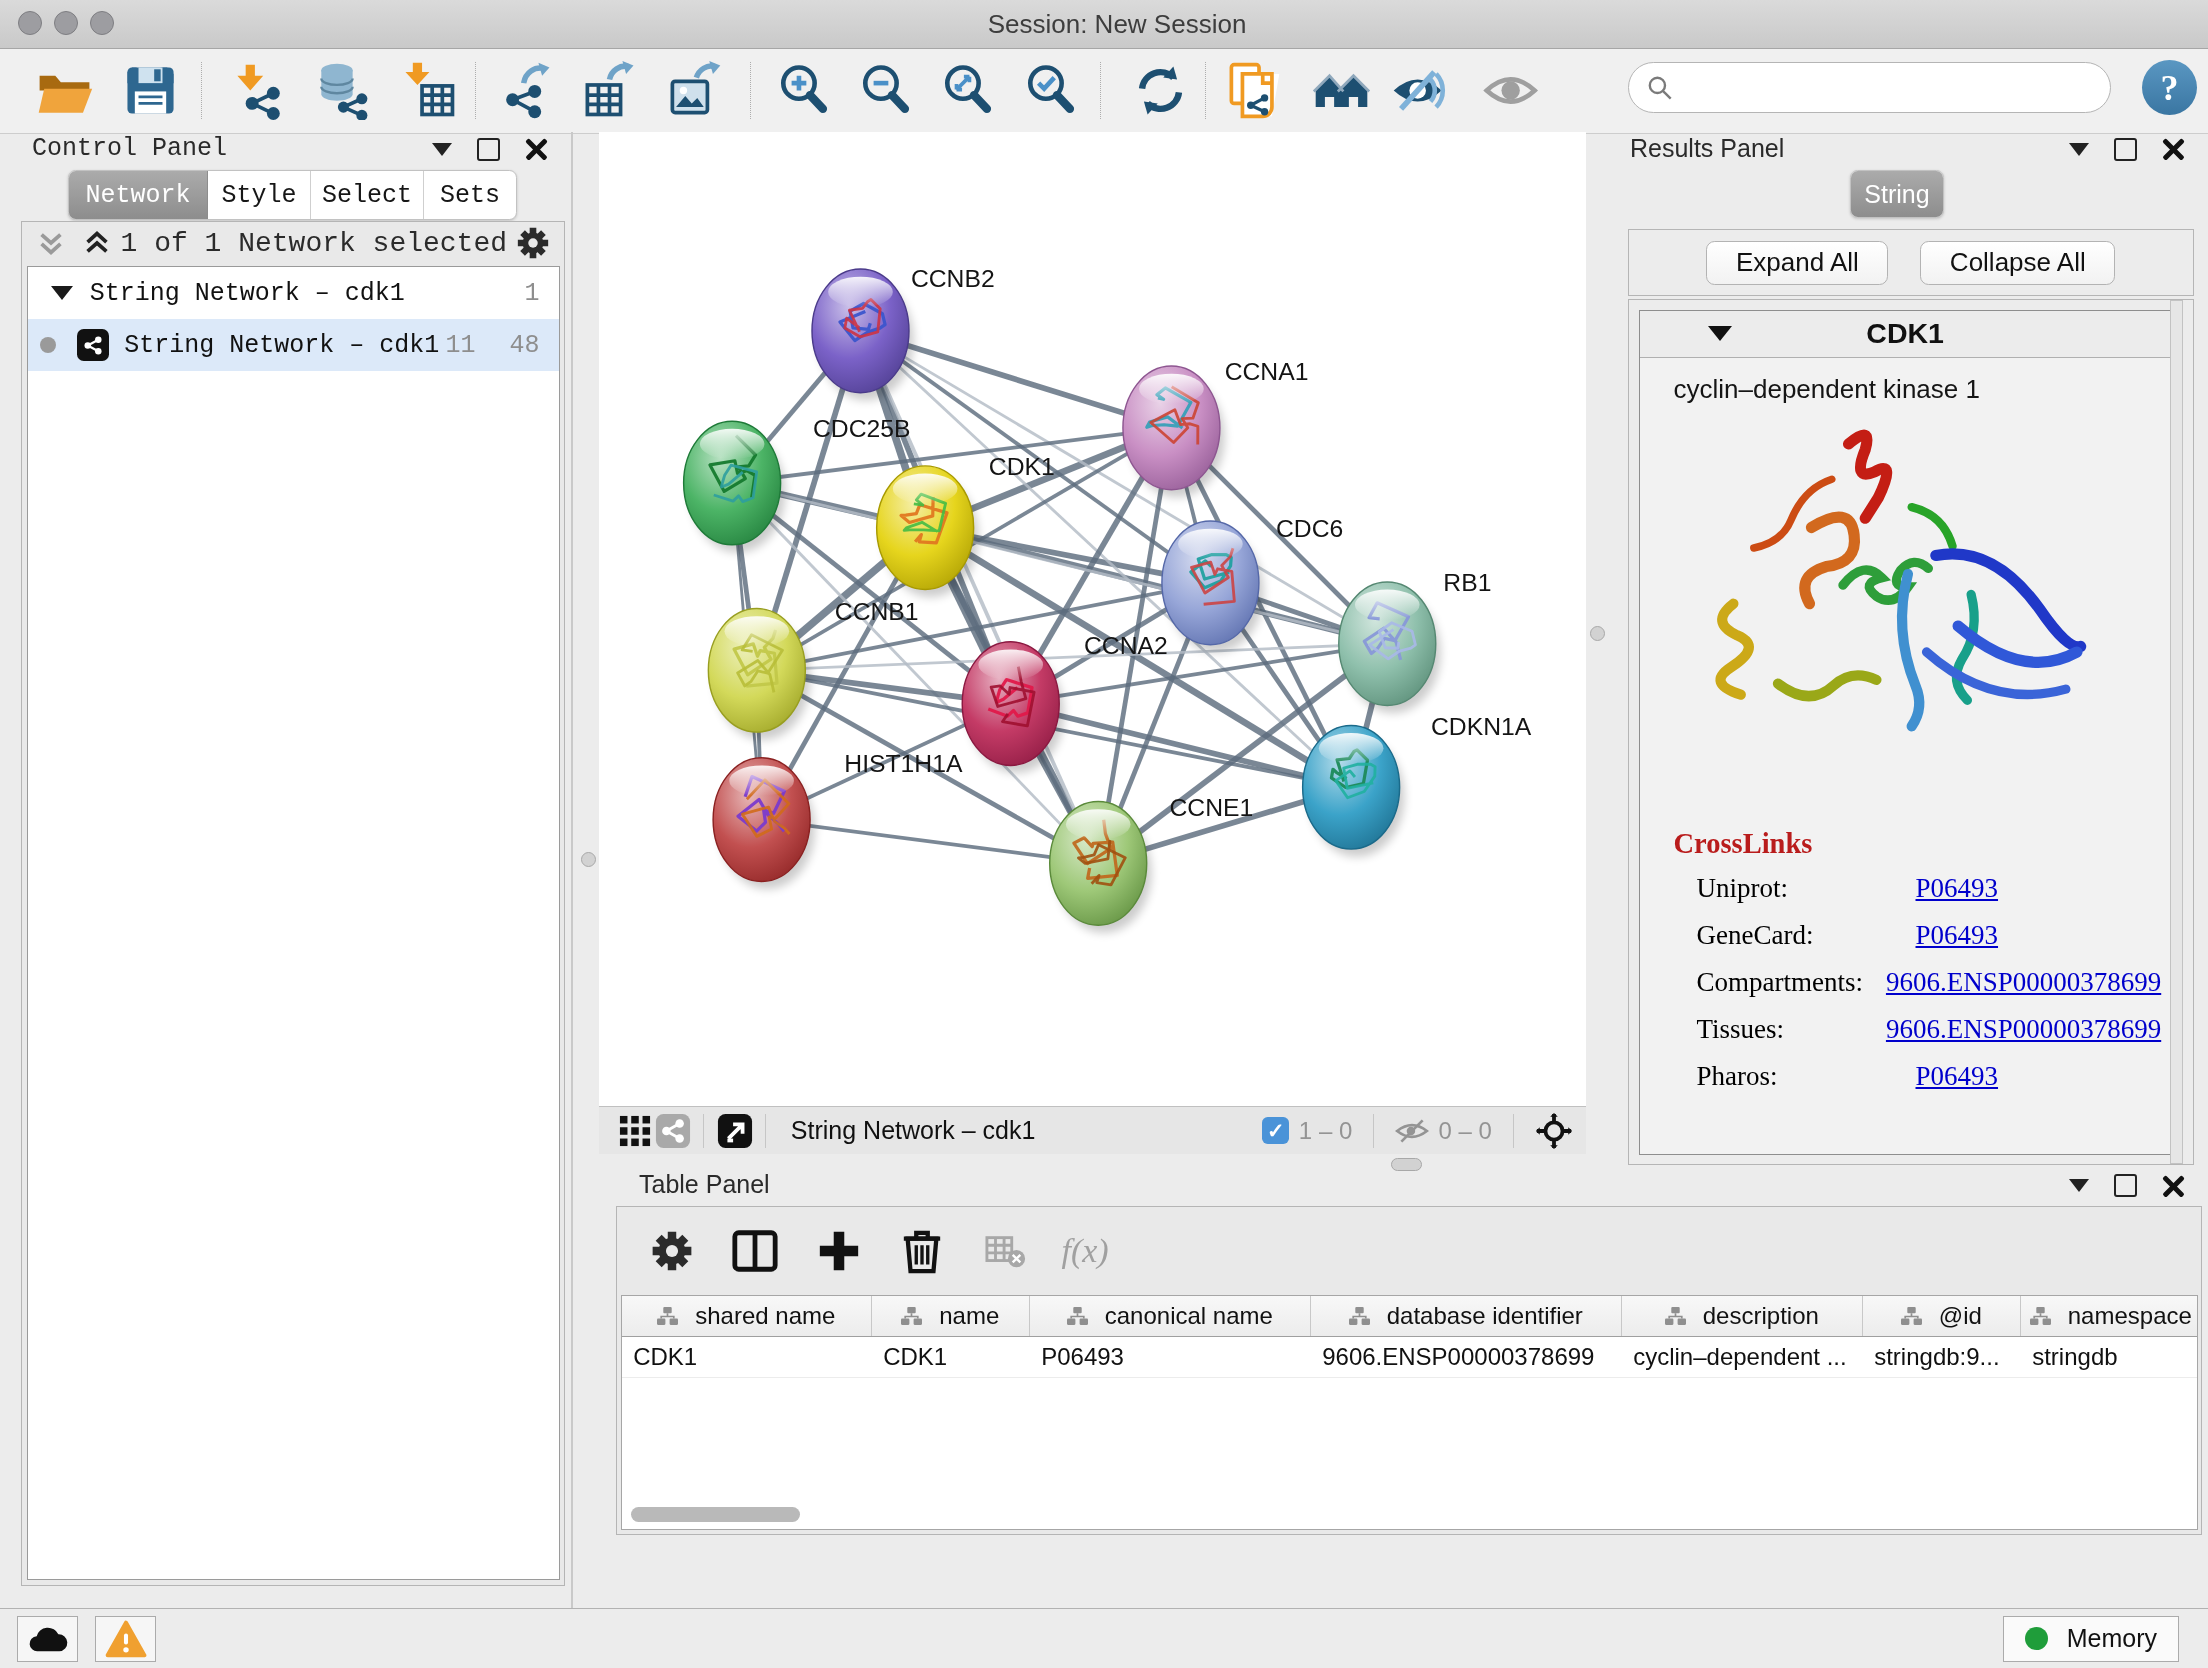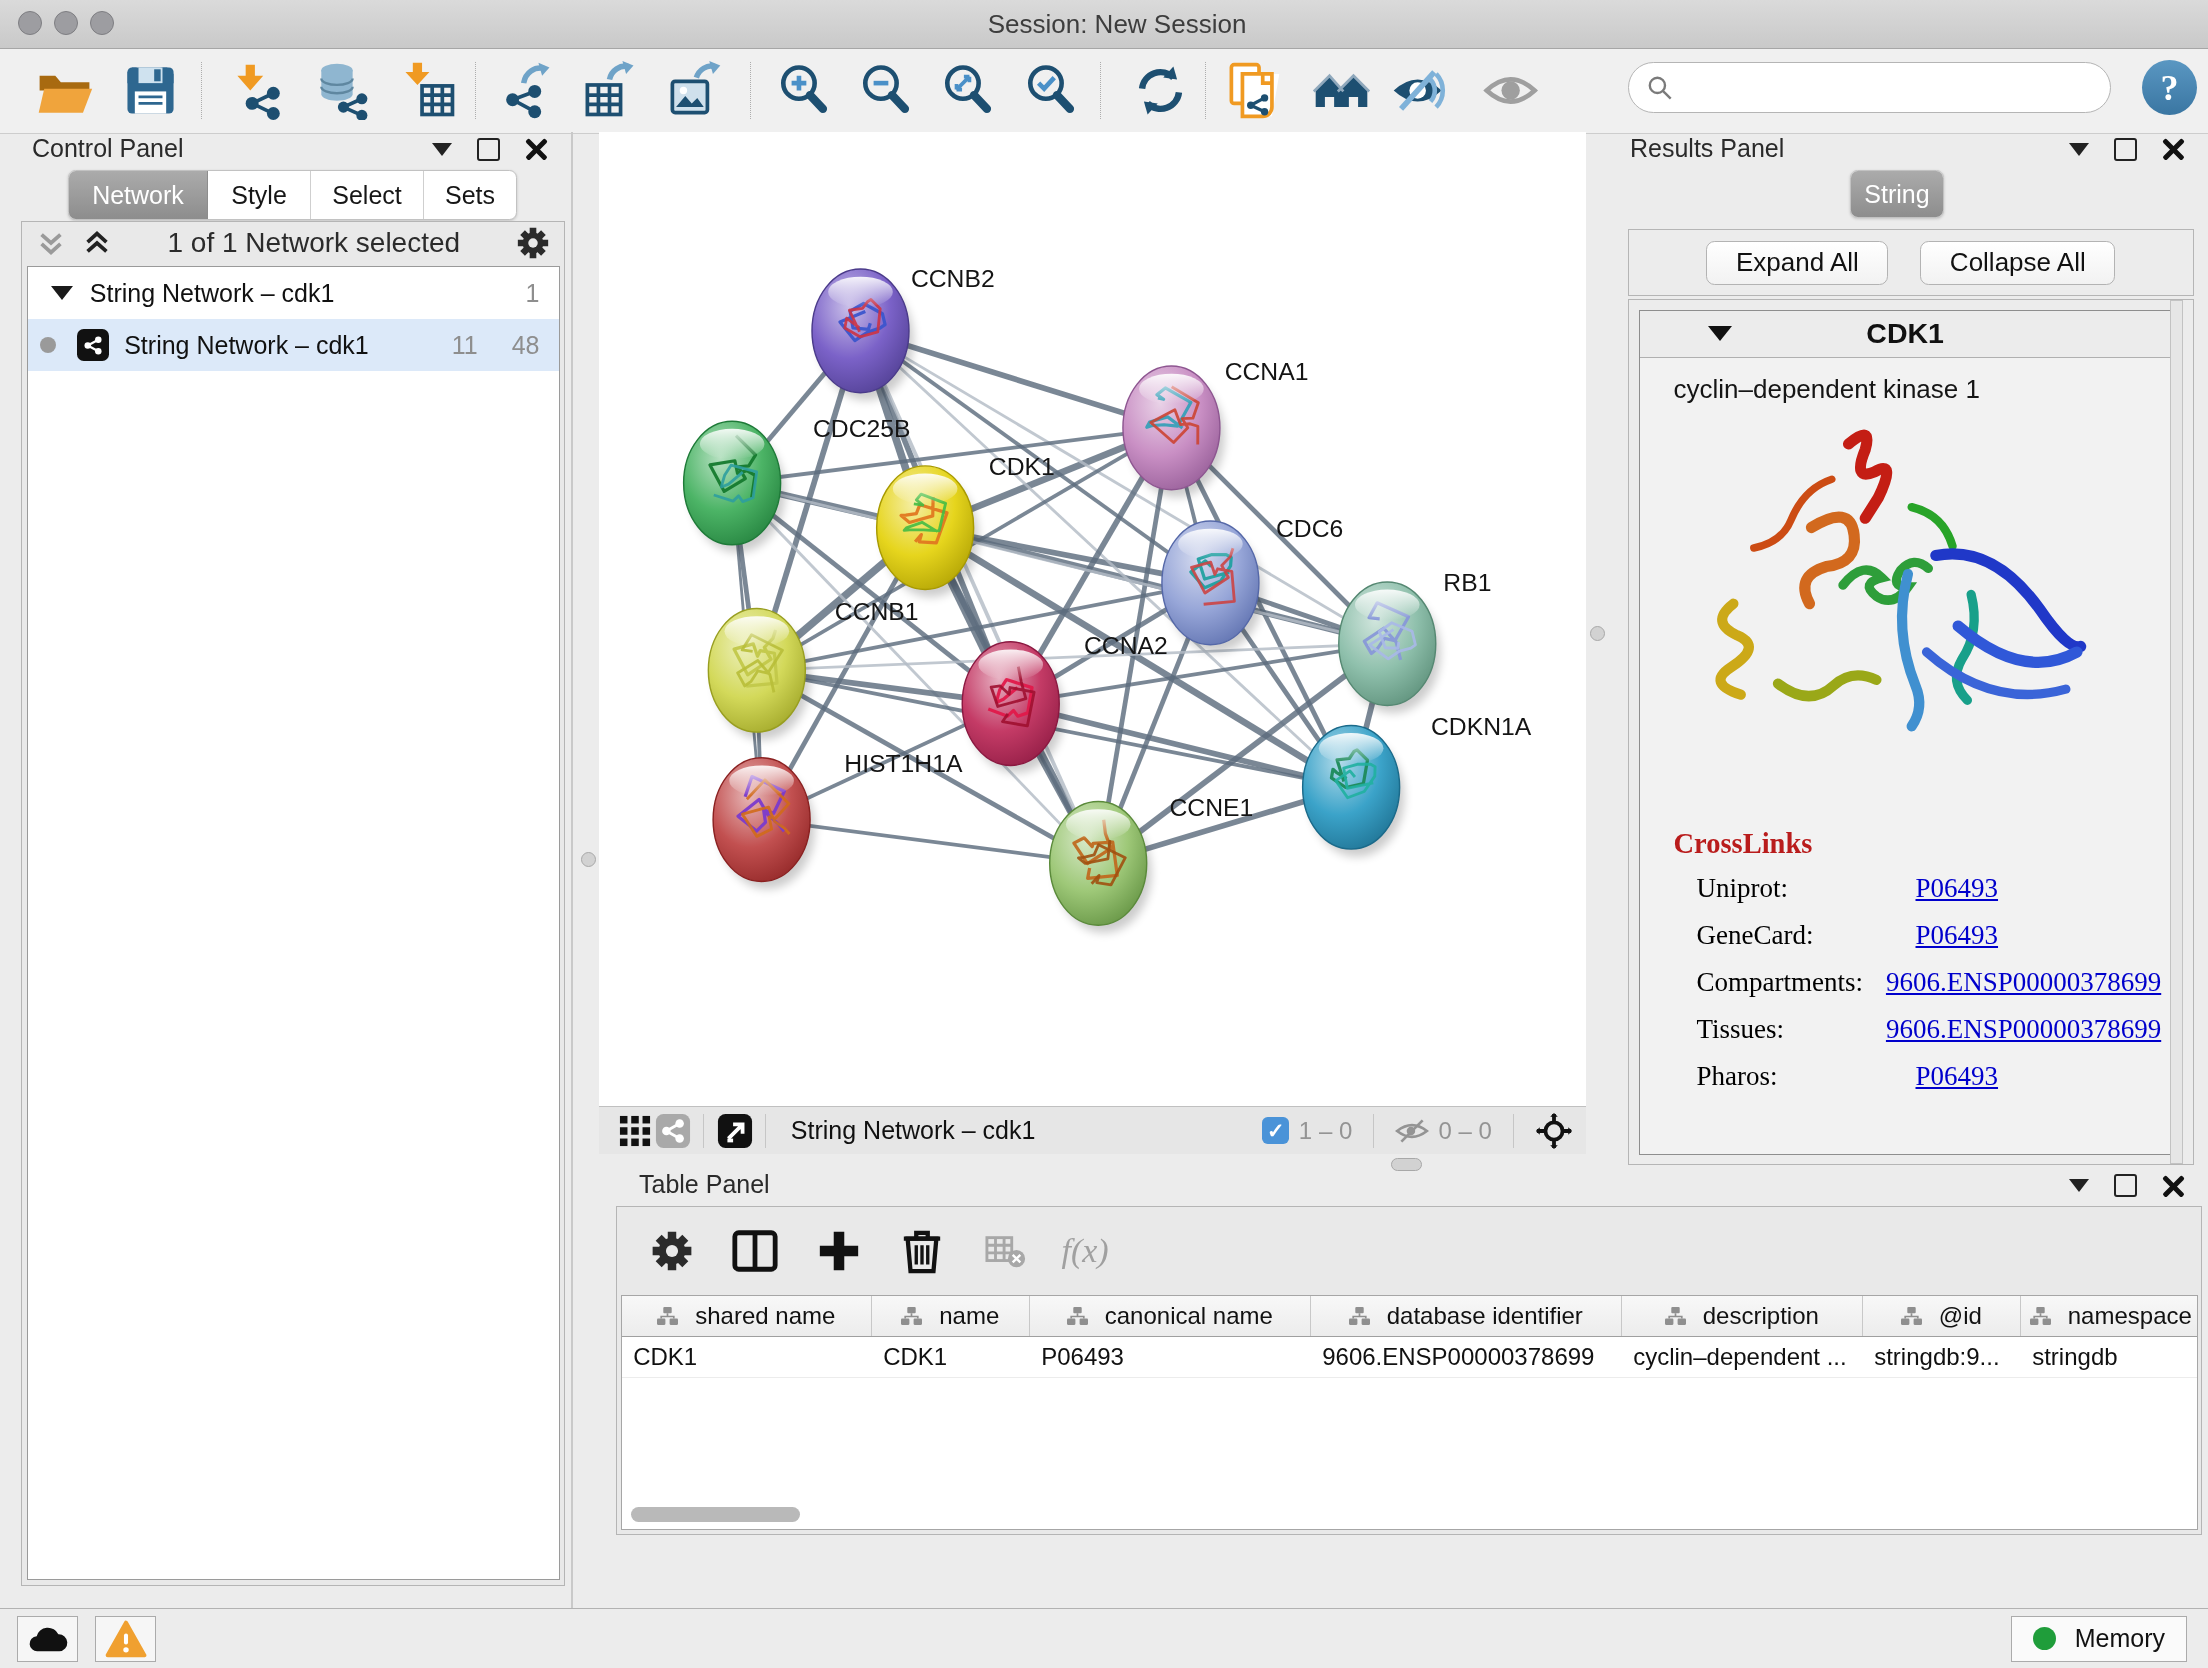--- a/index.html
+++ b/index.html
@@ -41,21 +41,21 @@
   .ph-close:before{transform:rotate(45deg);} .ph-close:after{transform:rotate(-45deg);}
 
   .seg{display:flex;border:1px solid #c2c2c2;border-radius:7.6px;background:#fff;overflow:hidden;
     box-shadow:0 1px 2.9px rgba(0,0,0,.18);}
   .seg .s{display:flex;align-items:center;justify-content:center;font-size:25px;color:#161616;
     border-right:1px solid #cfcfcf;cursor:pointer;box-sizing:border-box;}
   .seg .s:last-child{border-right:none;}
   .seg .s.active{background:linear-gradient(#ababab,#8d8d8d);color:#fff;border-right-color:#8d8d8d;}
 
   
-  .control-panel{position:absolute;left:0;top:132px;width:571px;height:1477px;}
+  .control-panel{position:absolute;left:0;top:132px;width:571px;height:1477px;font-family:Liberation Mono, monospace;}
   .cp-box{position:absolute;left:21px;top:89px;right:5.7px;bottom:23px;background:#e9e9e9;
     border:1px solid #b5b5b5;}
   .cp-head{position:absolute;left:0;right:0;top:0;height:42px;display:flex;align-items:center;padding:0 13.3px;}
   .cp-status{flex:1;text-align:center;font-size:28px;color:#2b2b2b;}
   .cp-list{position:absolute;left:4.8px;right:4.8px;top:44px;bottom:4.8px;background:#fff;border:1px solid #9a9a9a;}
   .row{position:relative;height:52px;display:flex;align-items:center;font-size:25px;color:#111;}
   .row .tri{width:0;height:0;border-left:11.4px solid transparent;border-right:11.4px solid transparent;
     border-top:14.3px solid #1a1a1a;margin:0 17px 0 23px;}
   .row.selected{background:#dce9f9;}
   .row .dot{width:16px;height:16px;border-radius:50%;background:#9a9a9a;margin:0 21px 0 12.4px;}
@@ -114,21 +114,21 @@
   .trow{display:flex;height:40px;border-bottom:1px solid #ececec;}
   .td{display:flex;align-items:center;padding-left:11.4px;font-size:24px;color:#111;box-sizing:border-box;
     overflow:hidden;white-space:nowrap;flex:none;}
   .hthumb{position:absolute;left:9.5px;bottom:7.6px;width:169px;height:14.3px;border-radius:7.6px;background:#b9b9b9;}
   .tp-tabs{position:absolute;left:523px;top:405px;height:49px;}
 
   
   .statusbar{position:absolute;left:0;bottom:0;right:0;height:59px;background:#ececec;border-top:1px solid #b2b2b2;}
   .sb-btn{position:absolute;top:6.7px;width:61px;height:46px;background:#f6f6f6;border:1px solid #ababab;
     display:flex;align-items:center;justify-content:center;cursor:pointer;}
-  .memory{position:absolute;right:21px;top:6.7px;height:46px;background:#fafafa;border:1px solid #ababab;
+  .memory{position:absolute;right:29px;top:6.7px;height:46px;background:#fafafa;border:1px solid #ababab;
     display:flex;align-items:center;gap:19px;padding:0 21px;font-size:25px;color:#111;cursor:pointer;}
   .memdot{width:23px;height:23px;border-radius:50%;background:#1f9d3a;}
 
   .gutter-line{position:absolute;background:#c9c9c9;}
 </style>
 </head>
 <body>
 
 <div class="window">
 

